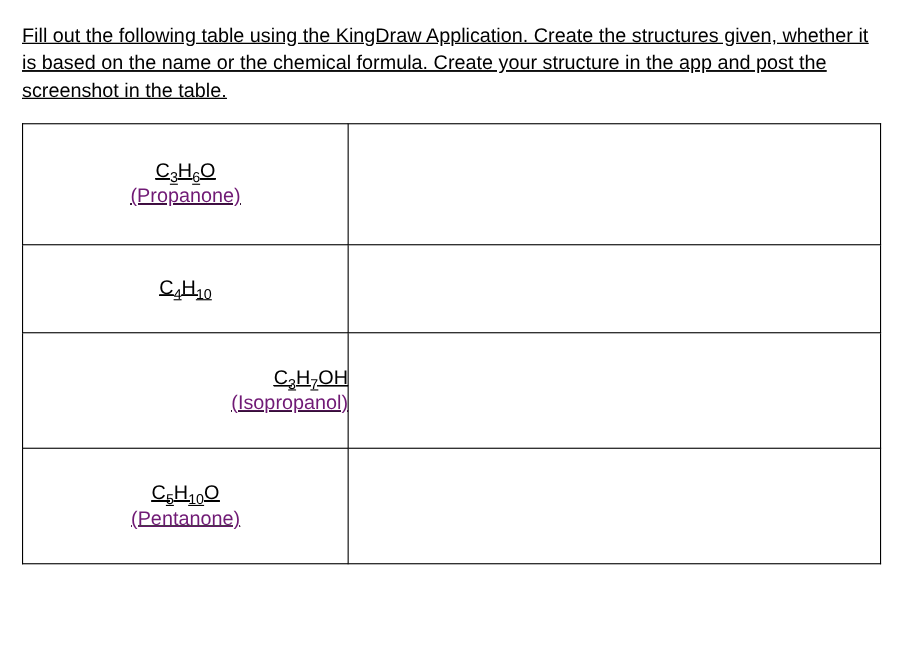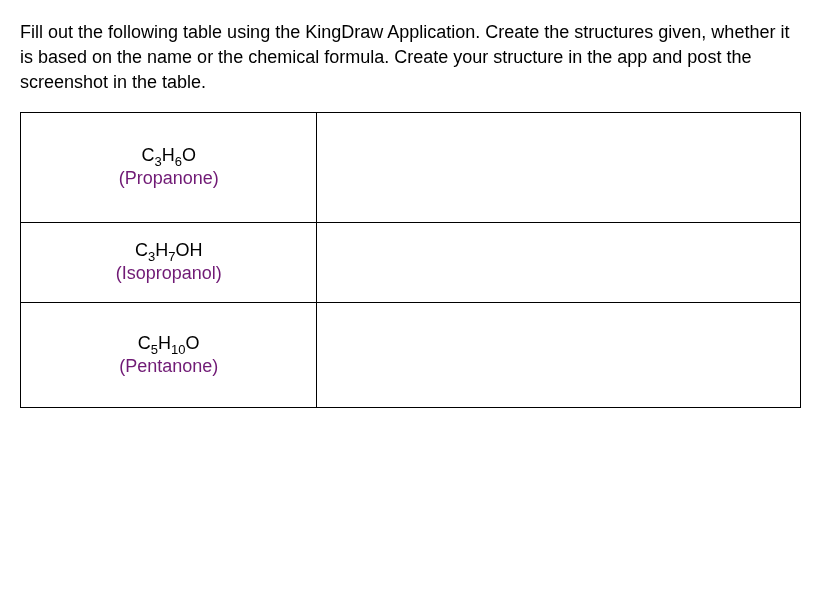--- a/index.html
+++ b/index.html
@@ -1,18 +1,19 @@
 <!DOCTYPE html>
 <html><head>
   <meta charset="utf-8">
   <style>
     * {
       margin: 0;
       padding: 0;
       box-sizing: border-box;
+      text-decoration: underline;
     }
     body {
       font-family: Arial, Helvetica, sans-serif;
       background: #fff;
       padding: 20px;
       width: 821px;
     }
     .instructions {
       font-size: 18px;
       margin-bottom: 16px;
@@ -24,21 +25,21 @@
       width: 100%;
       table-layout: fixed;
     }
     td {
       border: 1.5px solid #000;
       vertical-align: middle;
       text-align: center;
     }
     tr:nth-child(1) td { height: 110px; }
     tr:nth-child(2) td { height: 80px; }
-    tr:nth-child(3) td { height: 105px; }
+    tr:nth-child(3) td { height: 105px; text-align: right; }
     tr:nth-child(4) td { height: 105px; text-align: center; }
     td.col-left {
       width: 38%;
     }
     td.col-right {
       width: 62%;
     }
     .formula {
       font-size: 18px;
       color: #000;
@@ -66,20 +67,29 @@
         <div class="formula">
           <span>C</span><sub>3</sub><span>H</span><sub>6</sub><span>O</span>
         </div>
         <div class="name">(Propanone)</div>
       </td>
       <td class="col-right"></td>
     </tr>
     <tr>
       <td class="col-left">
         <div class="formula">
+          <span>C</span><sub>4</sub><span>H</span><sub>10</sub>
+        </div>
+        <div class="name"></div>
+      </td>
+      <td class="col-right"></td>
+    </tr>
+    <tr>
+      <td class="col-left">
+        <div class="formula">
           <span>C</span><sub>3</sub><span>H</span><sub>7</sub><span>OH</span>
         </div>
         <div class="name">(Isopropanol)</div>
       </td>
       <td class="col-right"></td>
     </tr>
     <tr>
       <td class="col-left">
         <div class="formula">
           <span>C</span><sub>5</sub><span>H</span><sub>10</sub><span>O</span>

